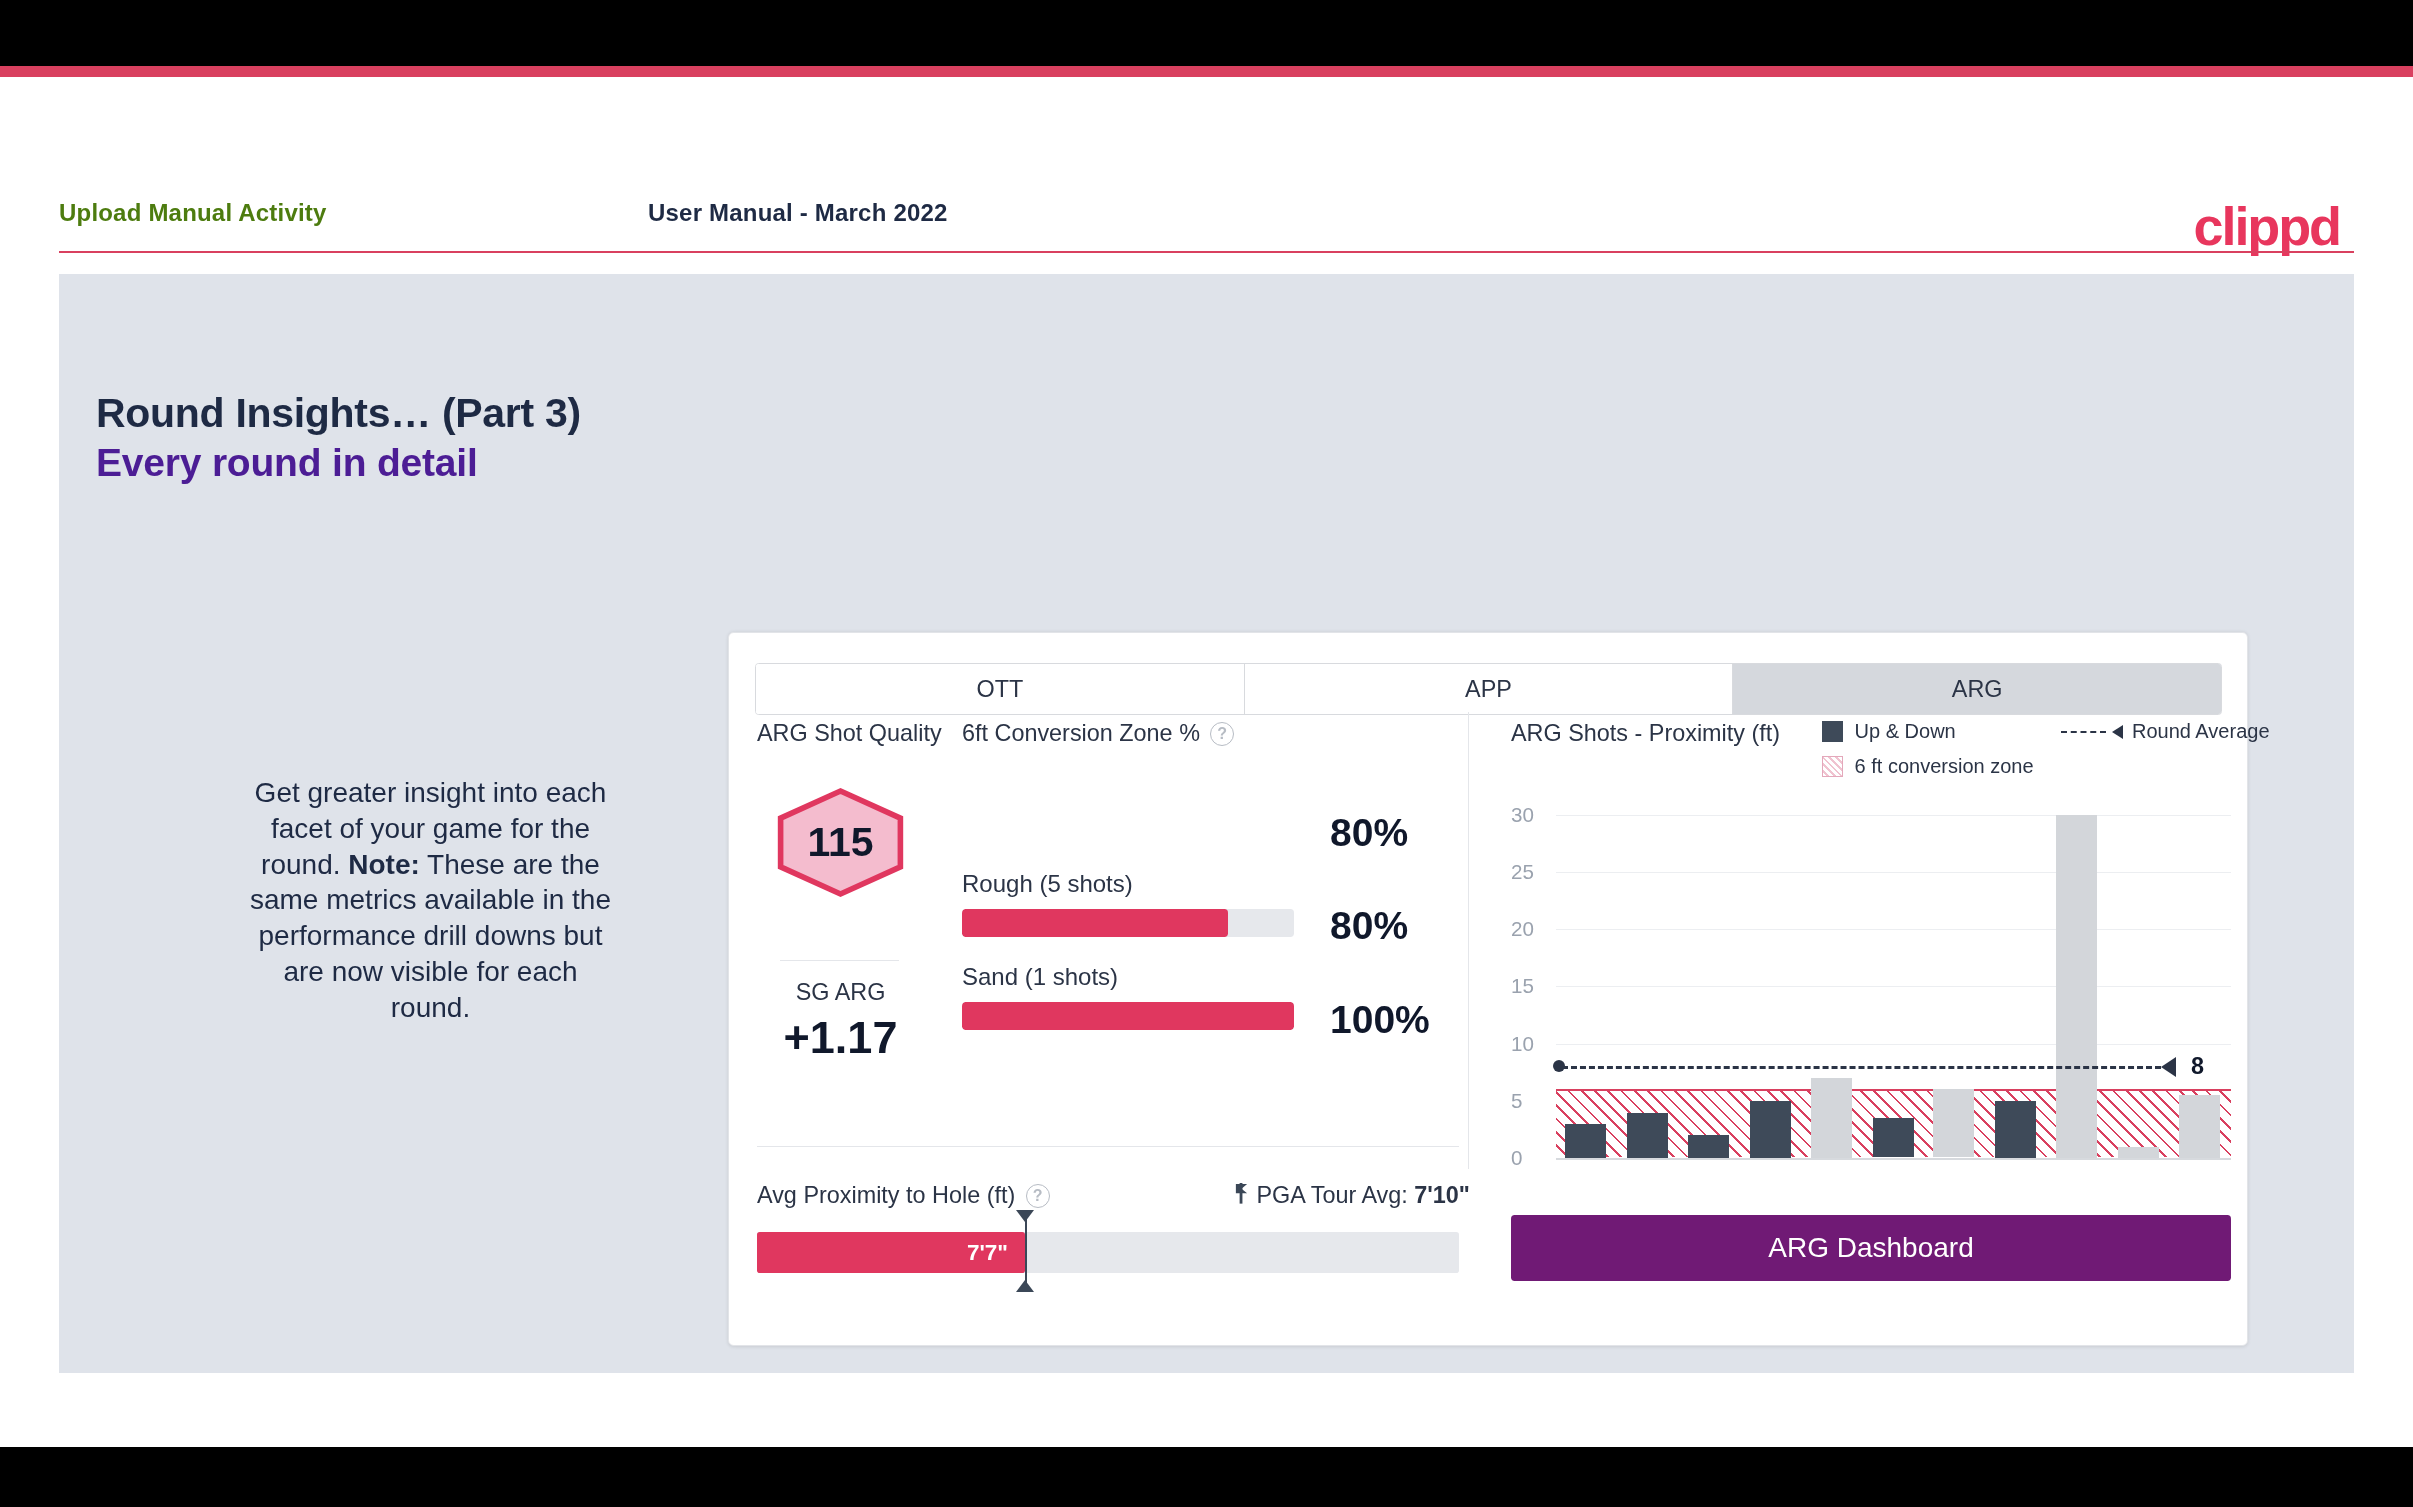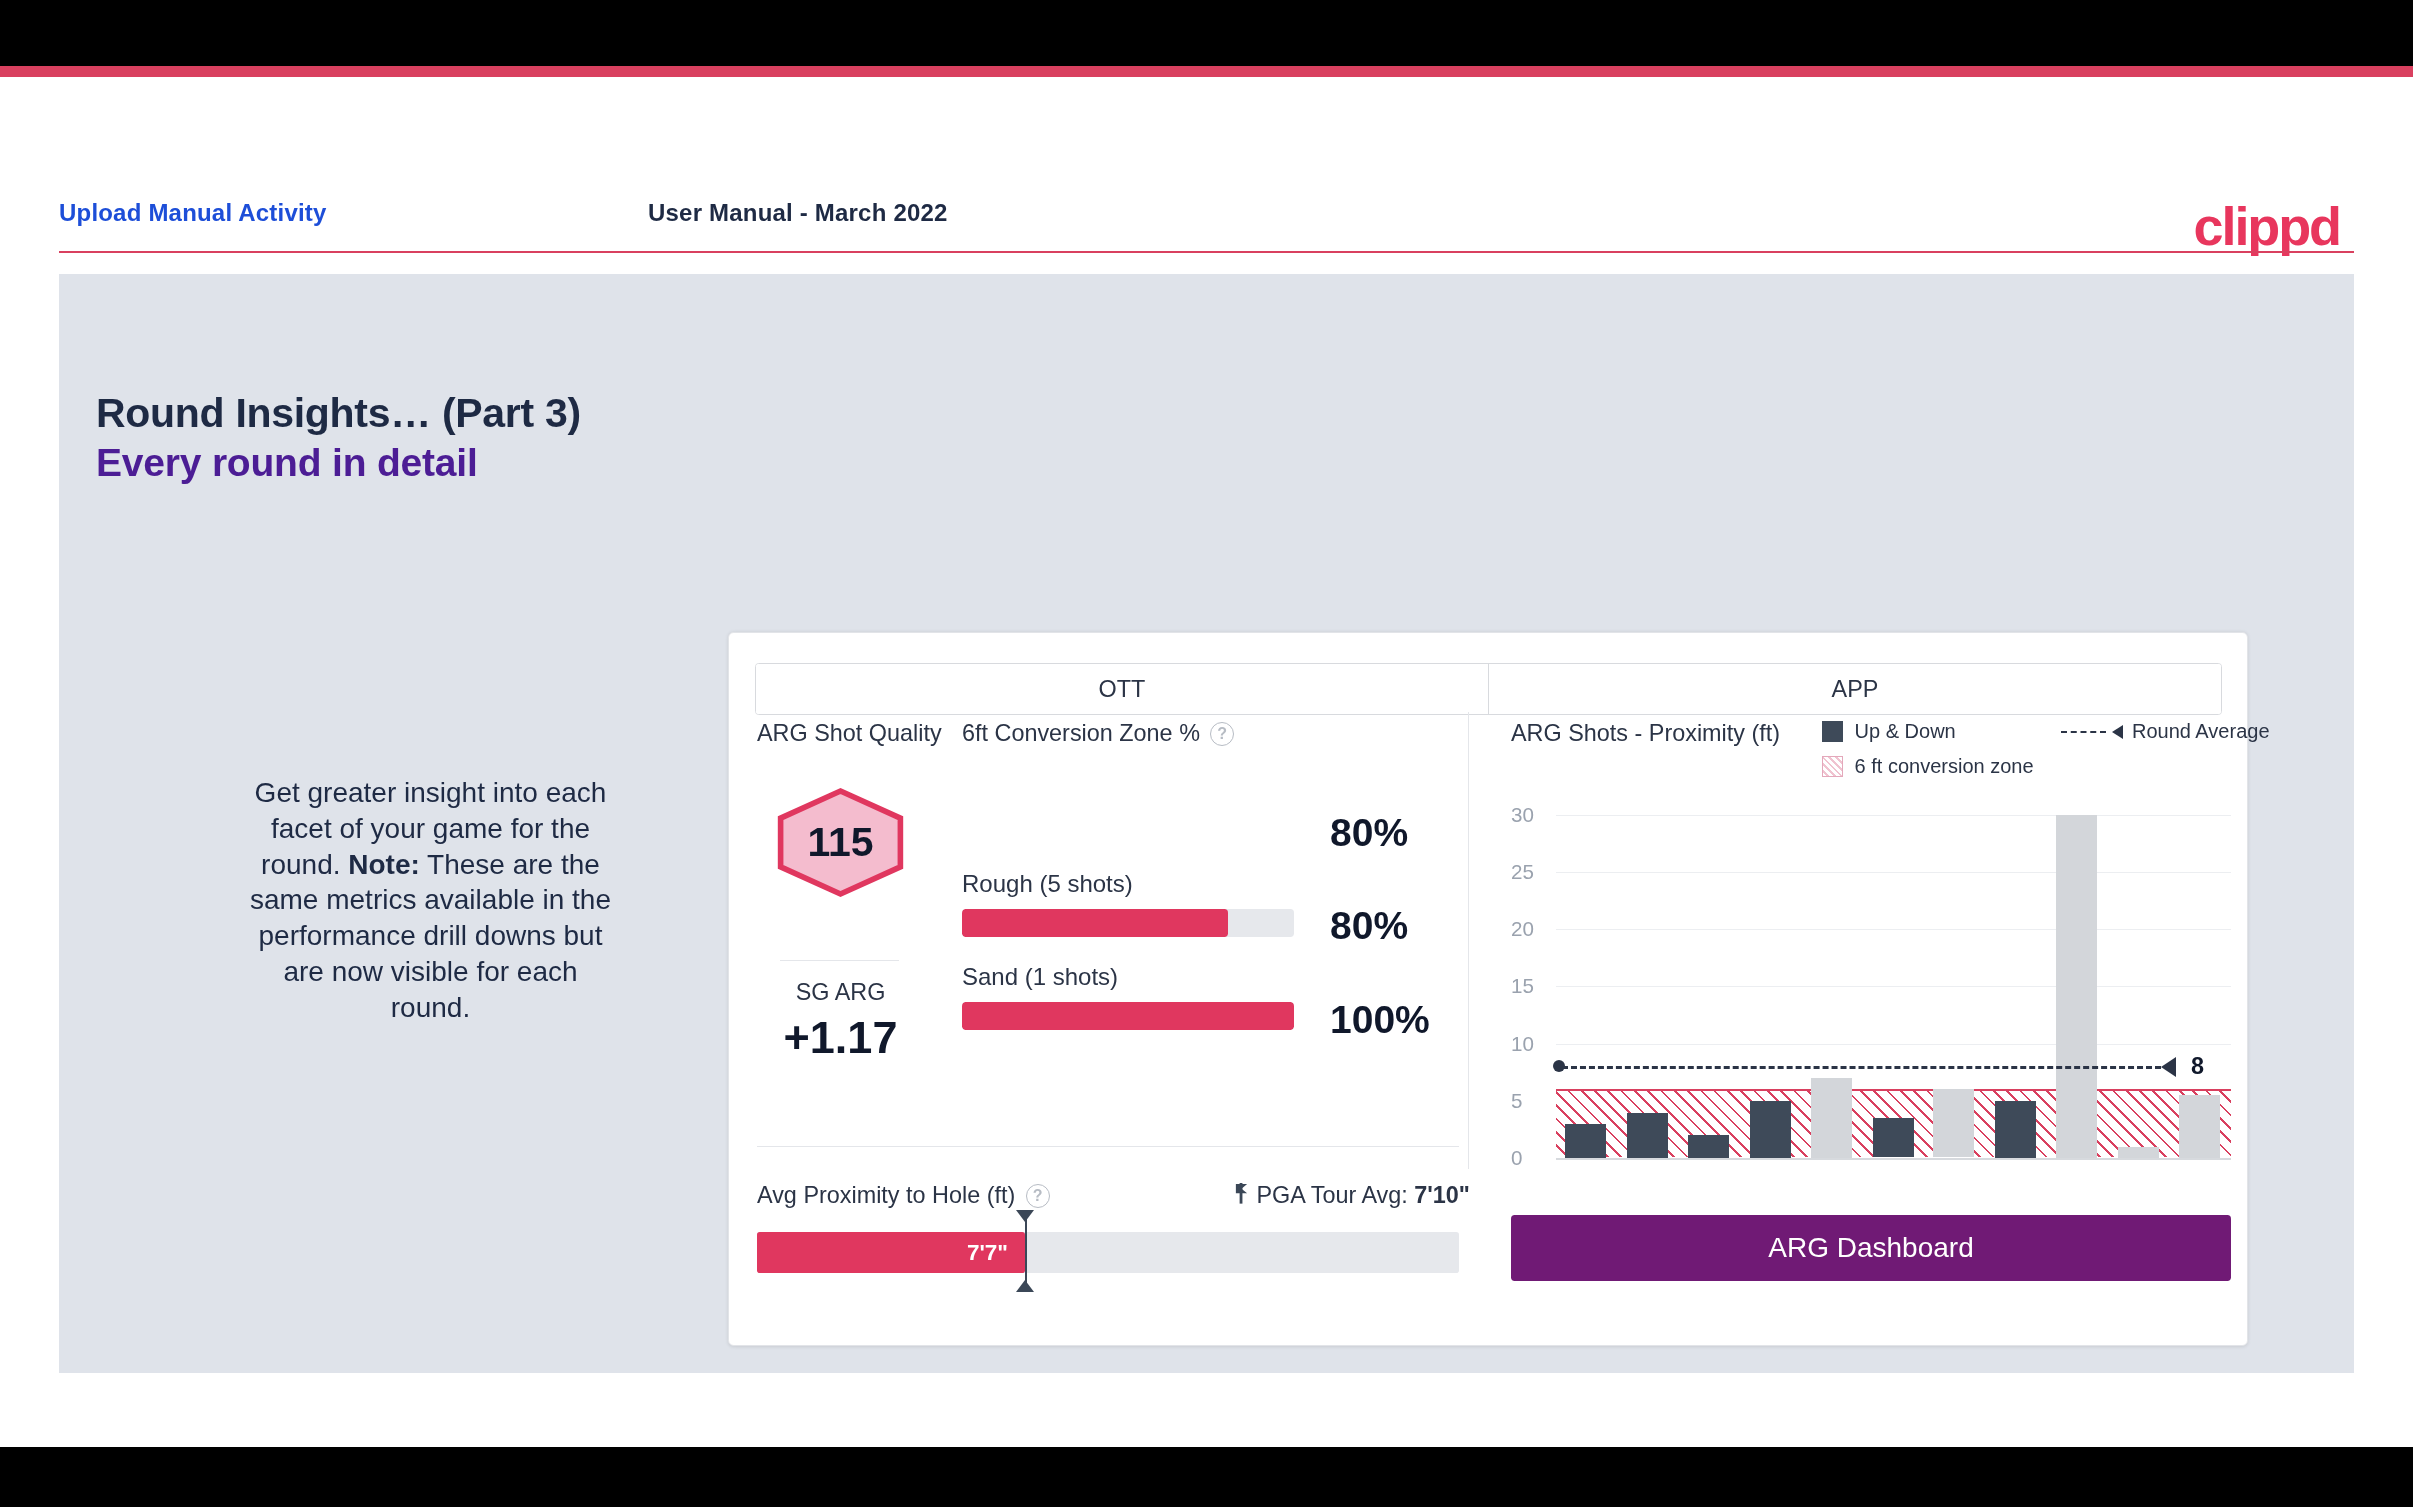--- a/index.html
+++ b/index.html
@@ -27,21 +27,21 @@
     position: absolute; left: 0; top: 0; width: 2413px; height: 11.2px;
     background: #d9405f;
   }
   
   .header {
     position: absolute; left: 0; top: 11.2px; width: 2413px; height: 173px;
     background: #ffffff;
   }
   .hdr-left {
     position: absolute; left: 59px; top: 122px;
-    font-size: 24px; font-weight: bold; color: #1d4ed8;
+    font-size: 24px; font-weight: bold; color: #4d7c0f;
     letter-spacing: 0.2px;
   }
   .hdr-mid {
     position: absolute; left: 648px; top: 122px;
     font-size: 24px; font-weight: bold; color: #1e2a44;
     letter-spacing: 0.2px;
   }
   .logo {
     position: absolute; right: 73px; top: 122px;
     font-size: 54px; font-weight: 800; color: #e8365d;
@@ -268,20 +268,21 @@
         <path d="M5,2 L5,72 L47,72 L47,92" stroke="#d04a63" stroke-width="6" fill="none"></path>
         <path d="M47,118 L34,92 L60,92 Z" fill="#d04a63"></path>
       </svg>
 
     </div>
 
     <div class="card">
       <div class="tabs">
         <div class="tab">OTT</div>
         <div class="tab">APP</div>
+        <div class="tab active">ARG</div>
       </div>
     </div>
 
     <div class="lbl-shotq">ARG Shot Quality</div>
     <div class="lbl-conv">
       <span>6ft Conversion Zone %</span><span class="qmark">?</span>
     </div>
 
     <div class="hex-wrap">
       <svg width="131" height="111" viewBox="0 0 140 118">

